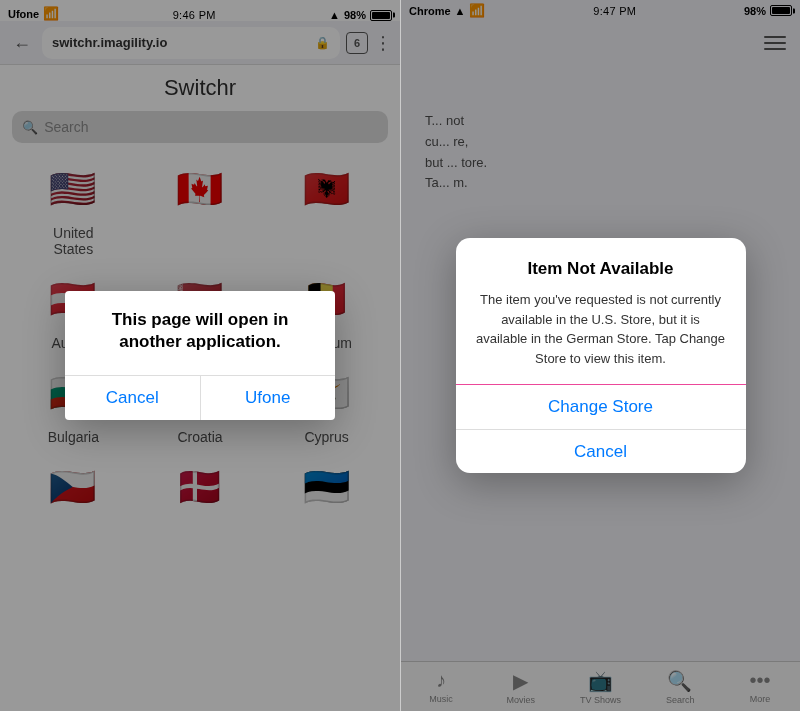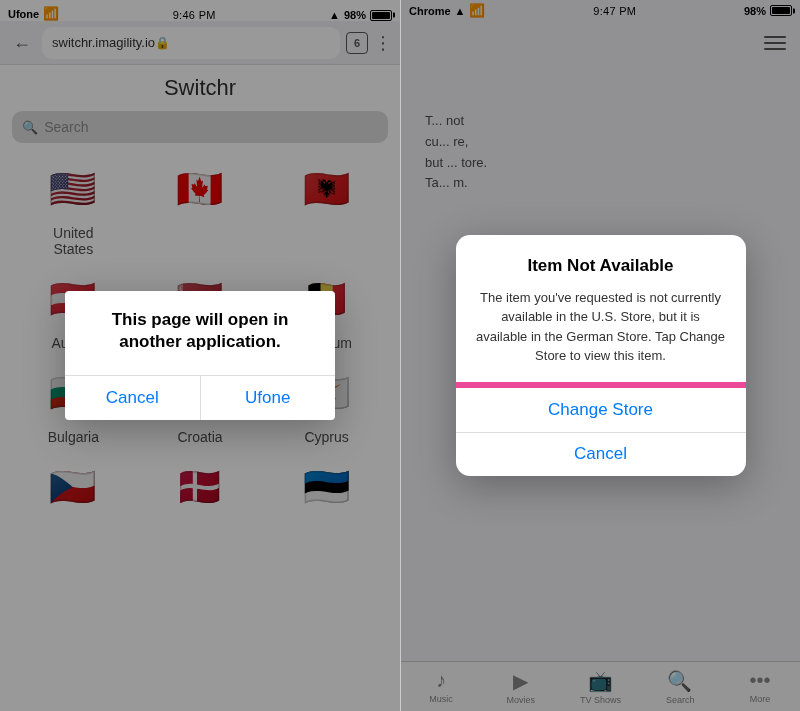--- a/index.html
+++ b/index.html
@@ -55,22 +55,22 @@
       gap: 6px;
       border-bottom: 1px solid #ddd;
     }
     .chrome-back {
       width: 28px; height: 28px;
       display: flex; align-items: center; justify-content: center;
       font-size: 18px; color: #555;
     }
     .chrome-address {
       flex: 1; background: #fff; border-radius: 10px;
-      height: 32px; display: flex; align-items: center; 
-      padding: 0 10px; font-size: 13px; color: #333;
+      height: 32px; display: flex; align-items: center; justify-content: space-between;
+      padding: 0 10px; font-size: 13px; color: #333; font-weight: bold;
     }
     .chrome-tab-count {
       width: 22px; height: 22px; border: 1.5px solid #555; border-radius: 4px;
       display: flex; align-items: center; justify-content: center;
       font-size: 11px; color: #555; font-weight: 600;
     }
     .chrome-menu { font-size: 18px; color: #555; cursor: pointer; }
 
     
     .page-content {
@@ -239,21 +239,21 @@
       font-weight: 700;
       margin-bottom: 10px;
     }
     .dialog-right .dialog-message {
       font-size: 13px;
       color: #333;
       line-height: 1.5;
       text-align: center;
     }
     .dialog-stacked-buttons {
-      border-top: 6px solid #ec4899;
+      border-top: 1px solid #ec4899;
     }
     .dialog-stacked-btn {
       width: 100%;
       height: 44px;
       display: flex; align-items: center; justify-content: center;
       font-size: 17px;
       color: #007aff;
       cursor: pointer;
       background: none;
       border: none;

